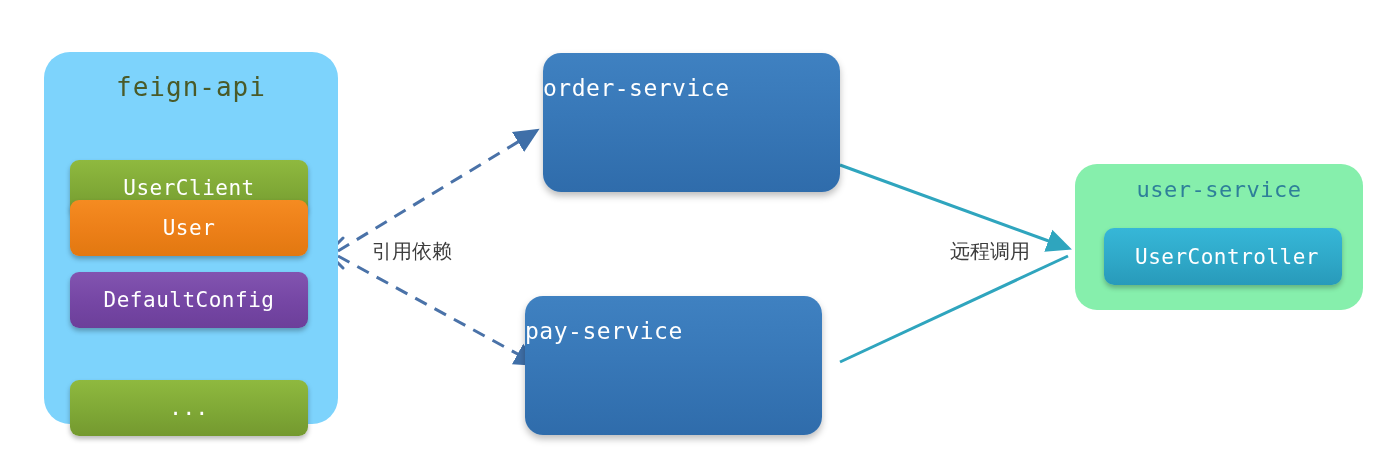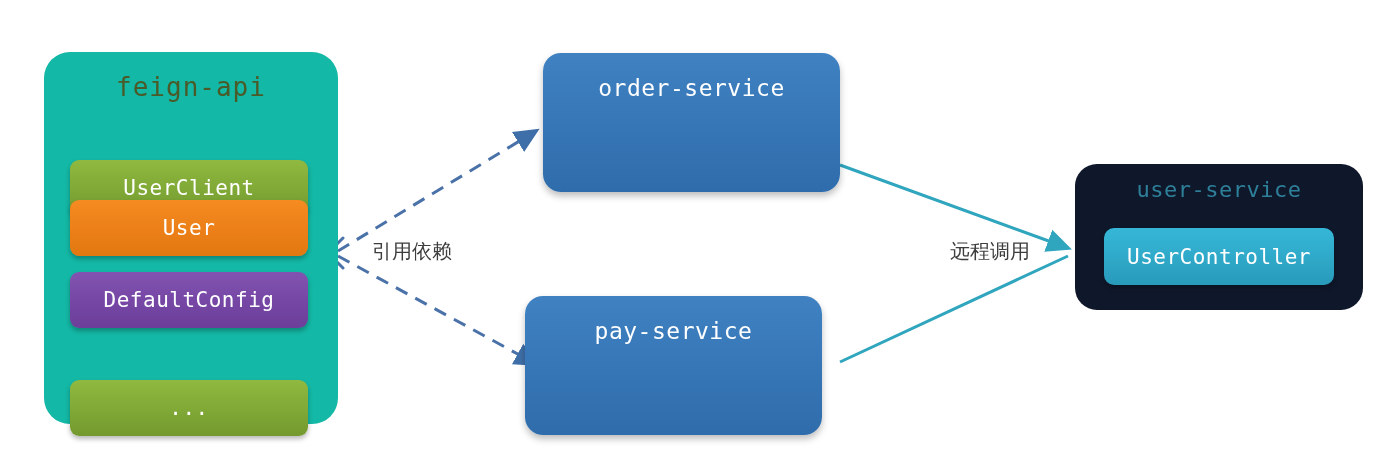--- a/index.html
+++ b/index.html
@@ -22,21 +22,21 @@
     border-radius: 22px;
     box-sizing: border-box;
   }
 
   
   #feign-panel {
     left: 44px;
     top: 52px;
     width: 294px;
     height: 372px;
-    background: #14b8a6;
+    background: #7dd3fc;
     border-radius: 26px;
   }
   #feign-title {
     position: absolute;
     left: 0;
     top: 20px;
     width: 294px;
     text-align: center;
     font-size: 26px;
     letter-spacing: 1px;
@@ -74,36 +74,36 @@
     width: 297px;
     border-radius: 18px;
     background: linear-gradient(to bottom, #3f81c1 0%, #3878b8 45%, #2f6cab 100%);
     box-shadow: 0 4px 7px rgba(0,0,0,0.26);
   }
   .service-label {
     position: absolute;
     left: 0;
     top: 22px;
     width: 100%;
-    text-align: center;
+    text-align: left;
     color: #ffffff;
     font-size: 23px;
     letter-spacing: 0.5px;
     font-family: "DejaVu Sans Mono", "Liberation Mono", monospace;
   }
   #order-box { left: 543px; top: 53px;  height: 139px; }
   #pay-box   { left: 525px; top: 296px; height: 139px; }
 
   
   #user-panel {
     left: 1075px;
     top: 164px;
     width: 288px;
     height: 146px;
-    background: #0f172a;
+    background: #86efac;
     border-radius: 22px;
   }
   #user-title {
     position: absolute;
     left: 0;
     top: 13px;
     width: 288px;
     text-align: center;
     font-size: 22px;
     letter-spacing: 0.5px;
@@ -119,20 +119,21 @@
     border-radius: 10px;
     background: linear-gradient(to bottom, #36b7d8 0%, #2fa8c8 55%, #289aba 100%);
     color: #ffffff;
     font-size: 21px;
     letter-spacing: 0.5px;
     display: flex;
     align-items: center;
     justify-content: center;
     box-shadow: 0 3px 5px rgba(0,0,0,0.26);
     font-family: "DejaVu Sans Mono", "Liberation Mono", monospace;
+    padding-left: 8px;
   }
 
   
   #connectors {
     position: absolute;
     left: 0;
     top: 0;
     width: 1383px;
     height: 465px;
     pointer-events: none;

